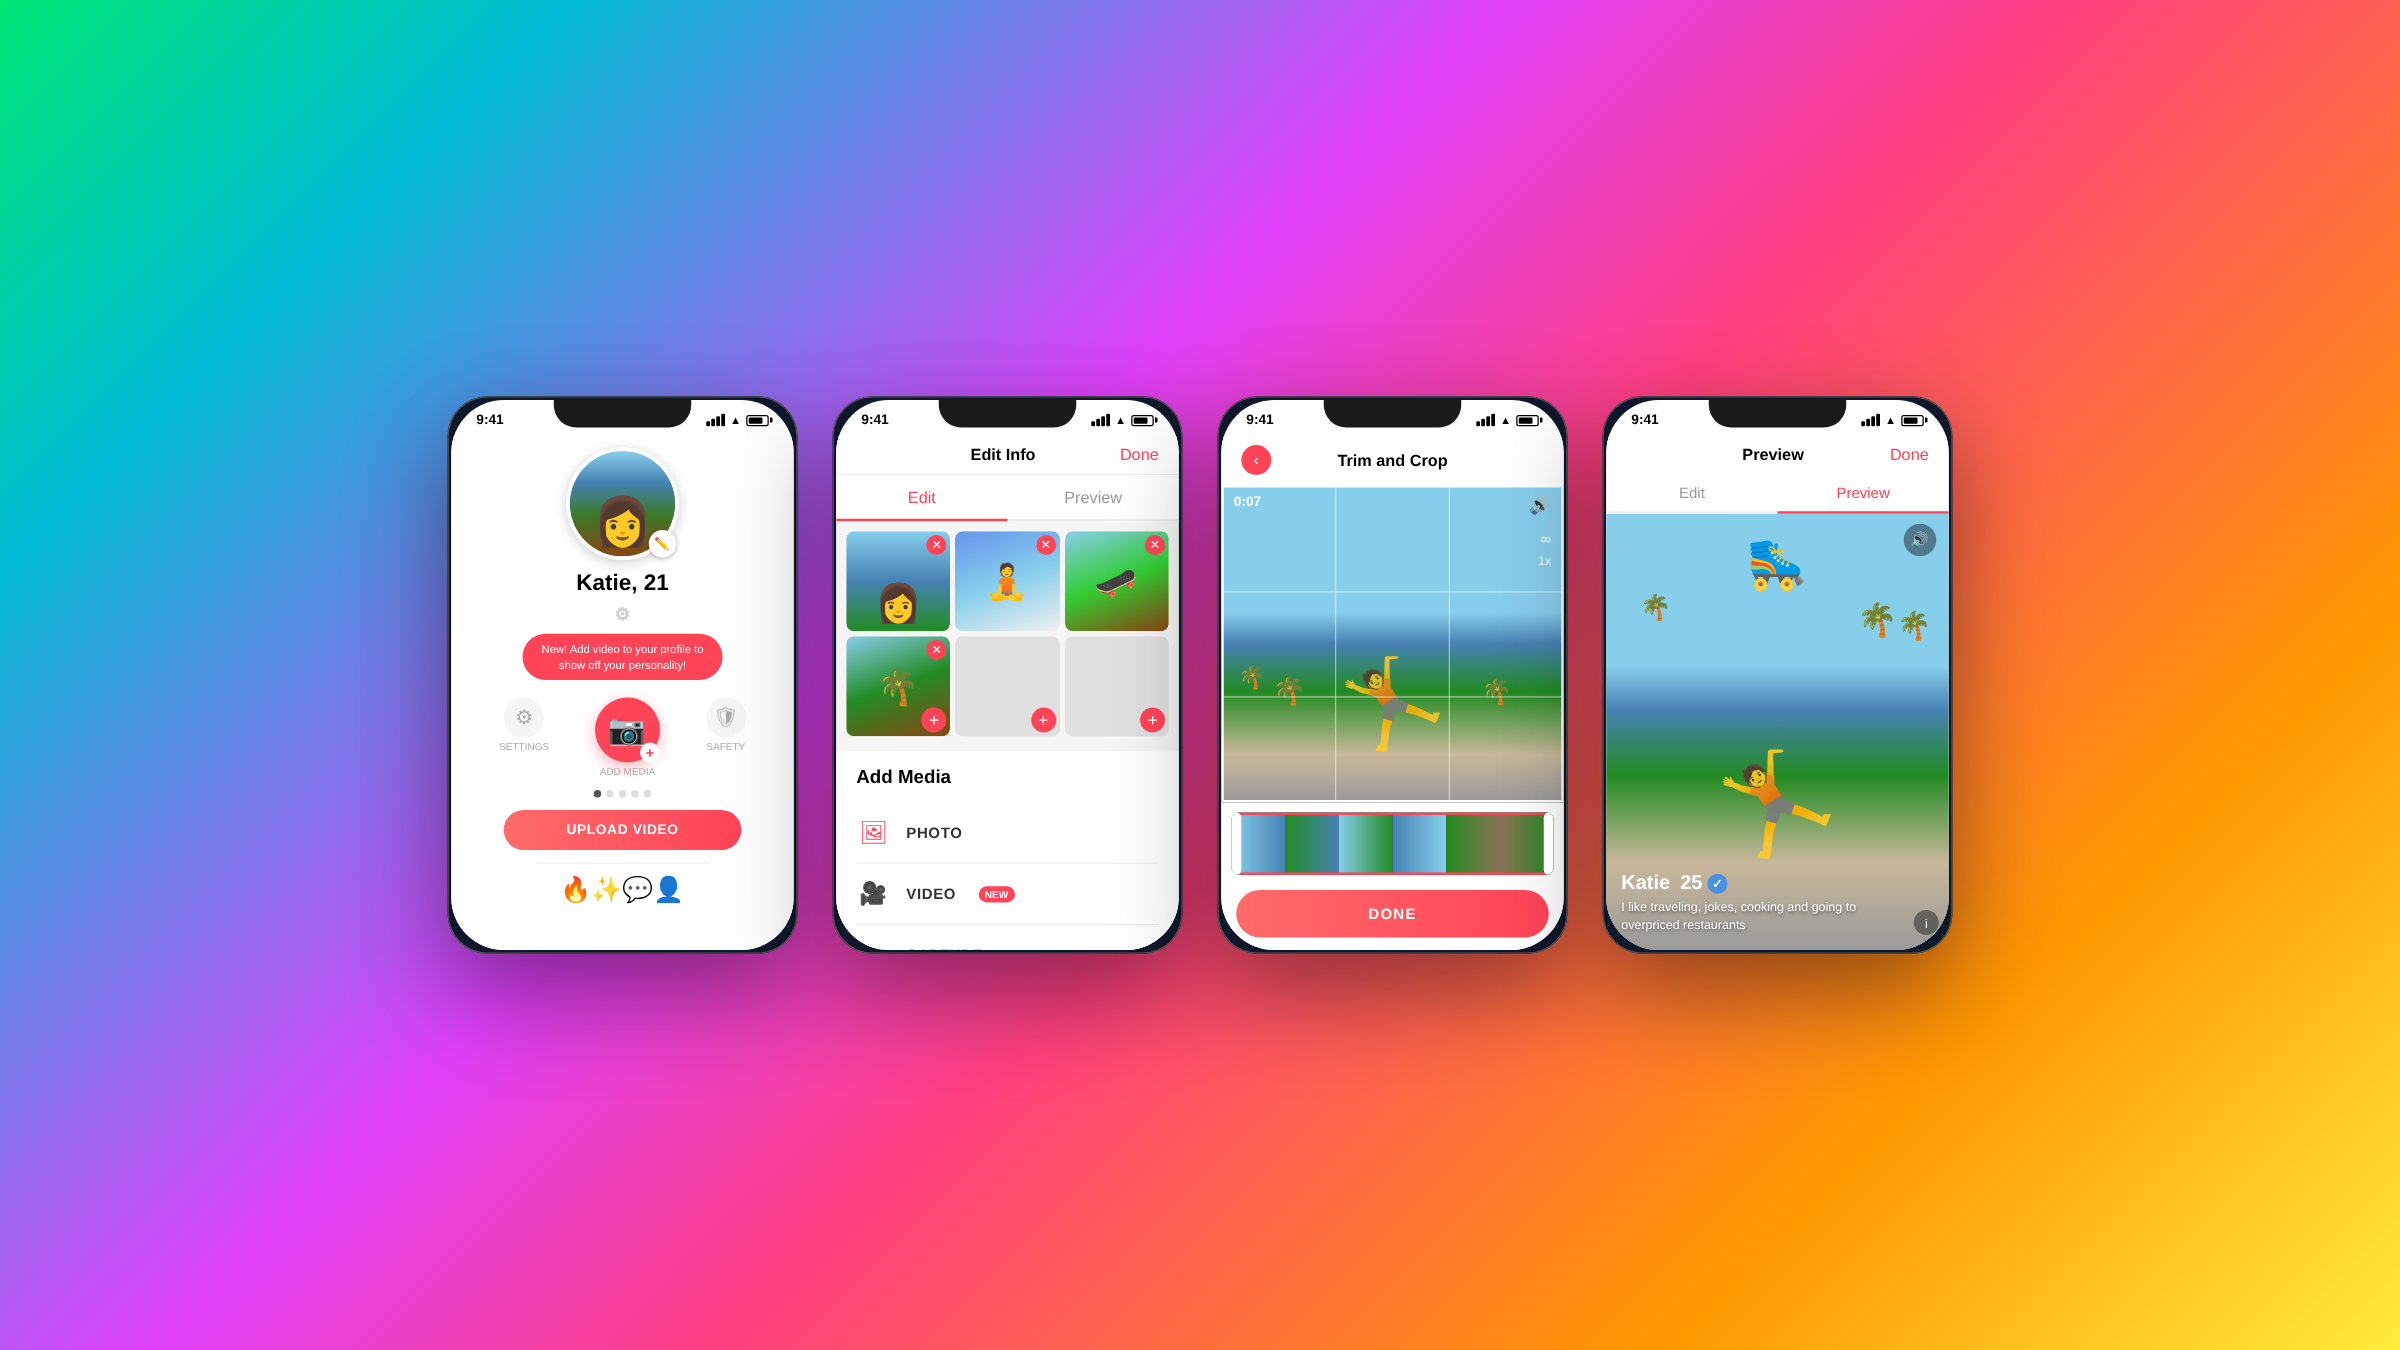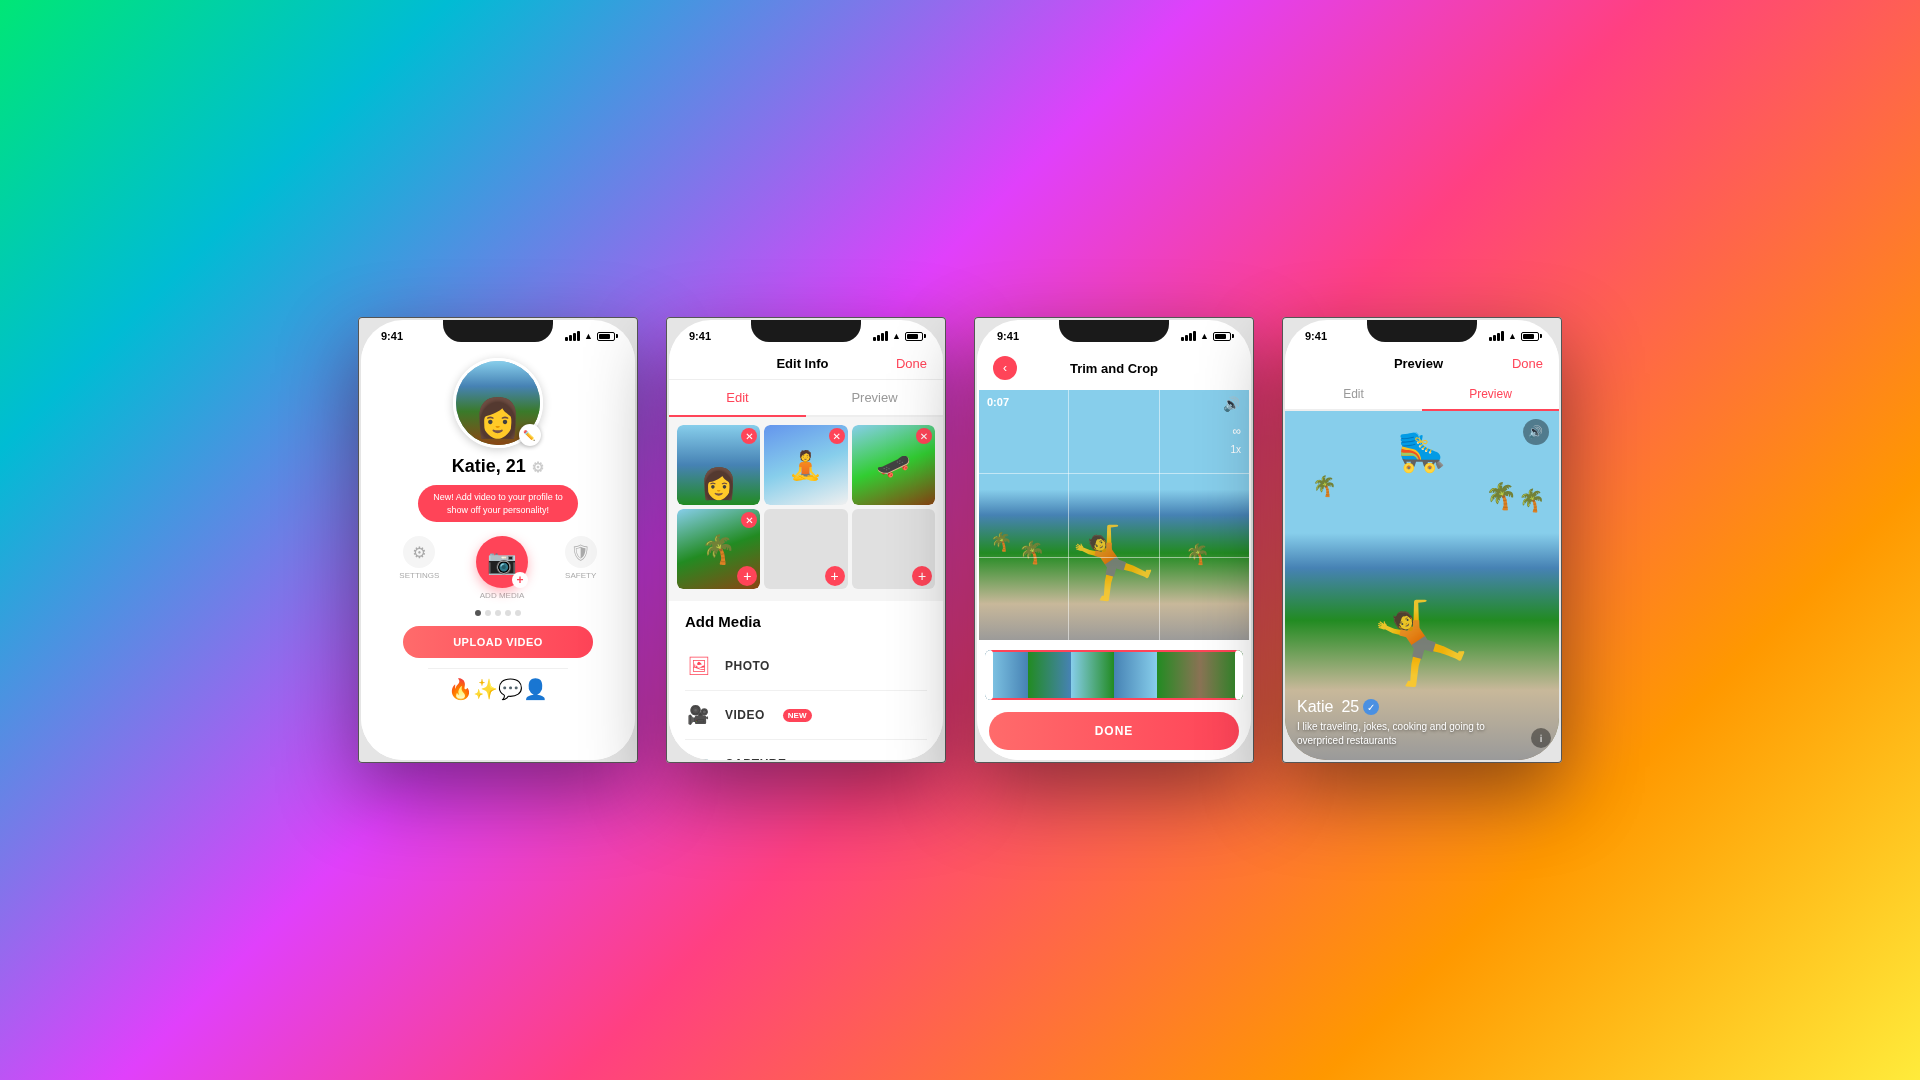--- a/index.html
+++ b/index.html
@@ -17,22 +17,22 @@
       align-items: center;
       gap: 28px;
       height: 100%;
       padding: 60px 80px;
     }
 
     
     .phone {
       width: 280px;
       height: 446px;
-      background: #e5e5e5;
-      border-radius: 4px;
+      background: #0f172a;
+      border-radius: 32px;
       padding: 3px;
       box-shadow: 0 30px 80px rgba(0,0,0,0.45), inset 0 0 0 1px #555;
       position: relative;
       flex-shrink: 0;
     }
 
     .phone-inner {
       width: 100%;
       height: 100%;
       background: white;
@@ -158,20 +158,21 @@
       color: #666;
     }
 
     .profile-name {
       font-size: 18px;
       font-weight: 700;
       margin-top: 8px;
       display: flex;
       align-items: center;
       gap: 6px;
+      flex-direction: column;
     }
     .verified-icon { font-size: 14px; color: #ccc; }
 
     .add-video-banner {
       background: #ff4458;
       color: white;
       font-size: 9px;
       padding: 6px 14px;
       border-radius: 20px;
       margin-top: 8px;
@@ -616,21 +617,21 @@
 
     .preview-user-info {
       position: absolute;
       bottom: 12px;
       left: 12px;
       right: 40px;
       color: white;
     }
     .preview-user-name {
       font-size: 16px;
-      font-weight: 400;
+      font-weight: 700;
       display: flex;
       align-items: center;
       gap: 4px;
     }
     .verified-blue {
       width: 16px; height: 16px;
       background: #4A90E2;
       border-radius: 50%;
       display: flex;
       align-items: center;

